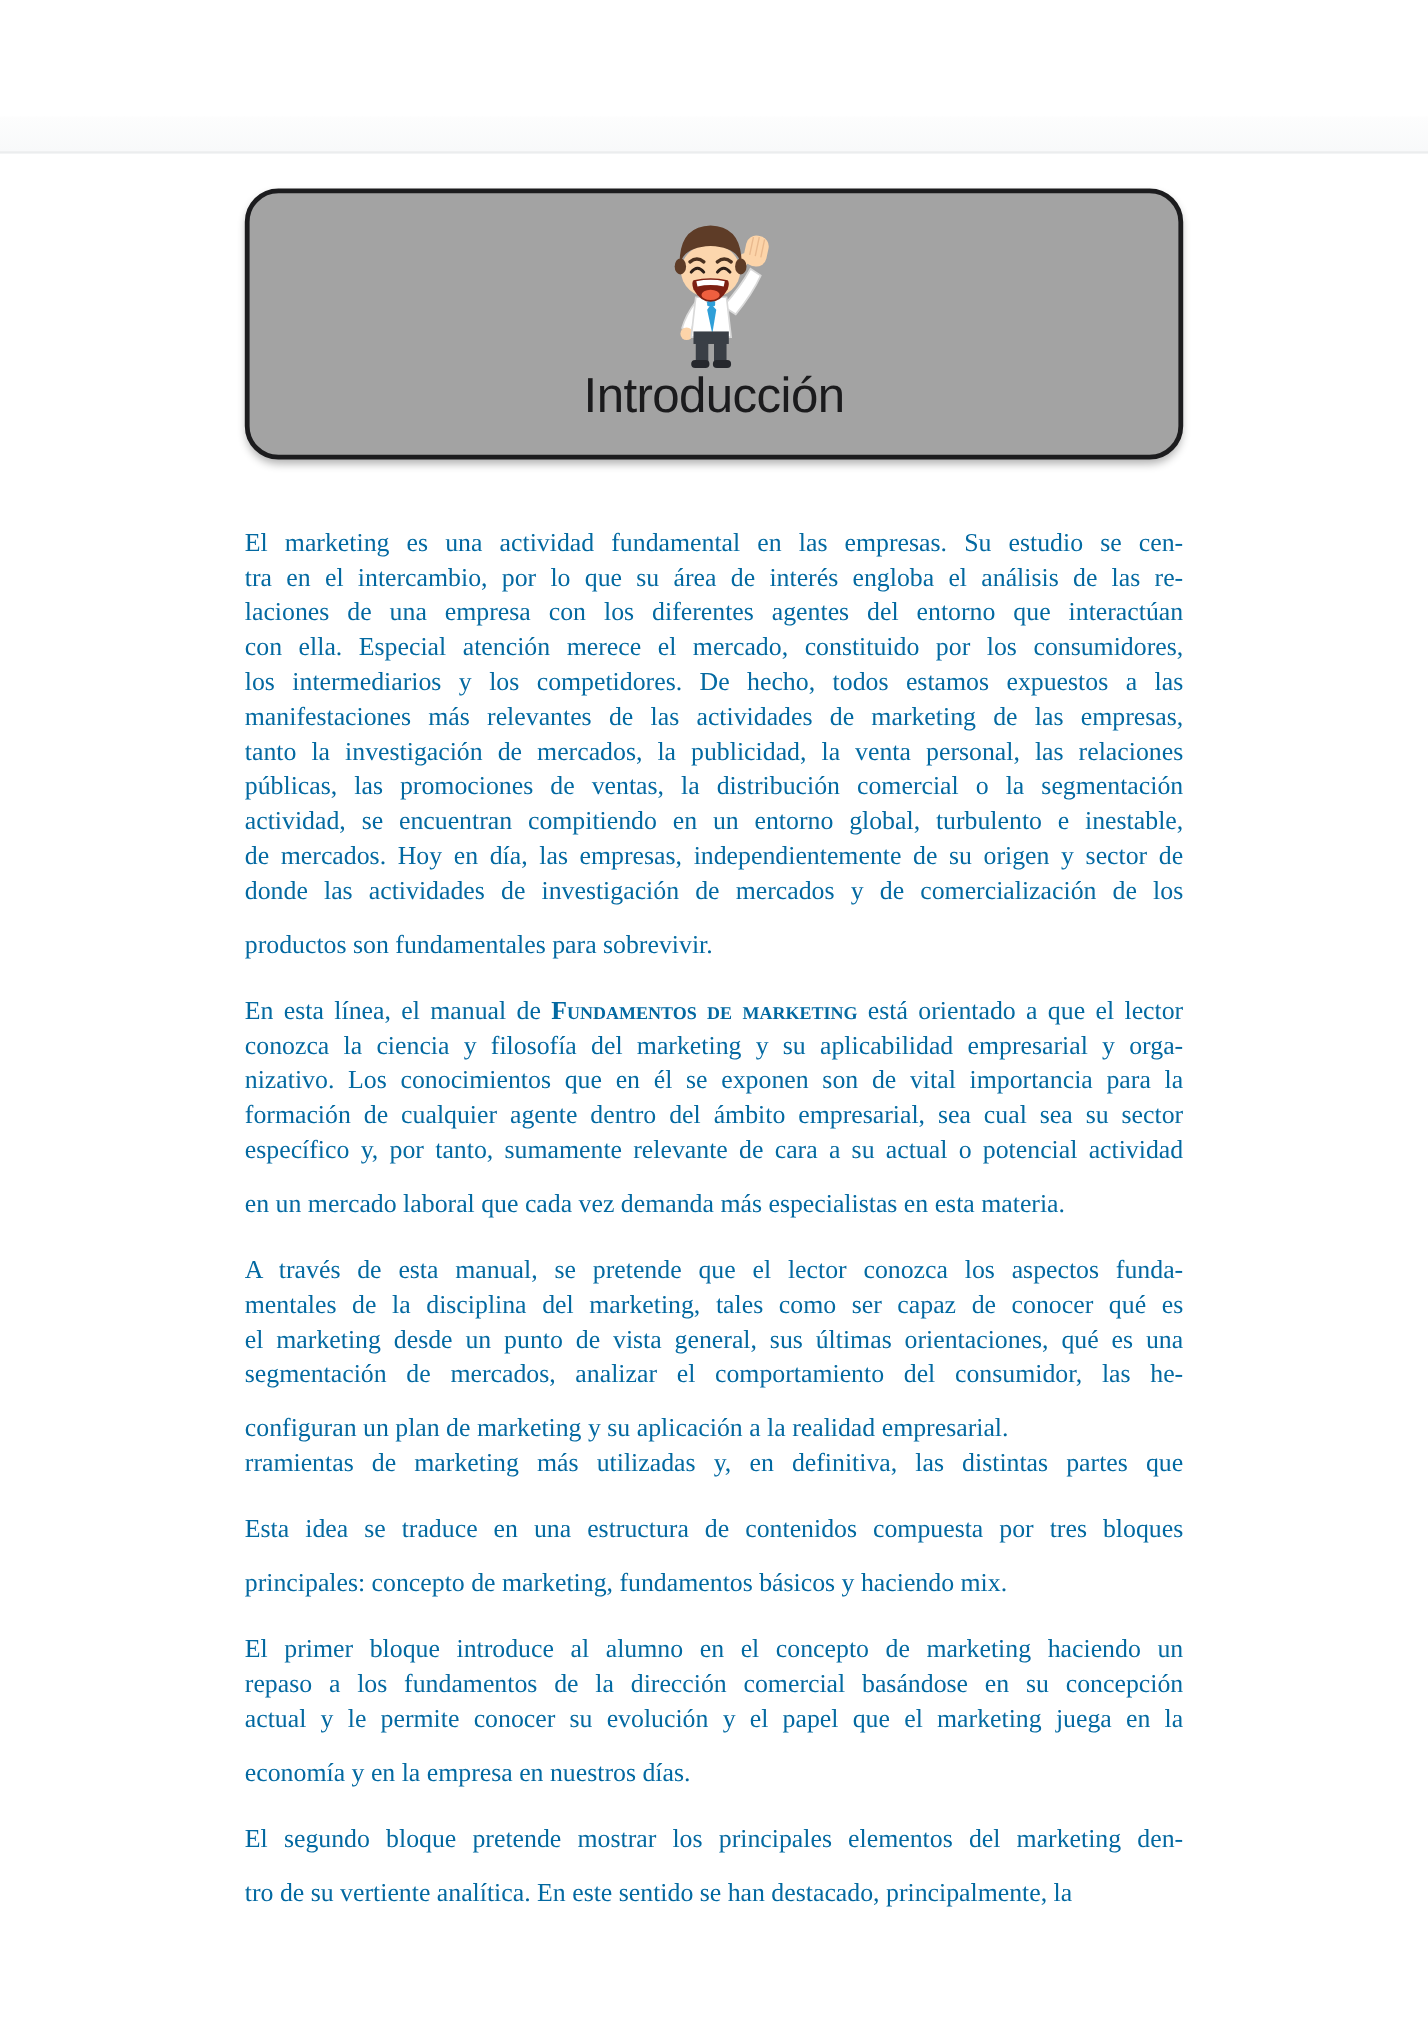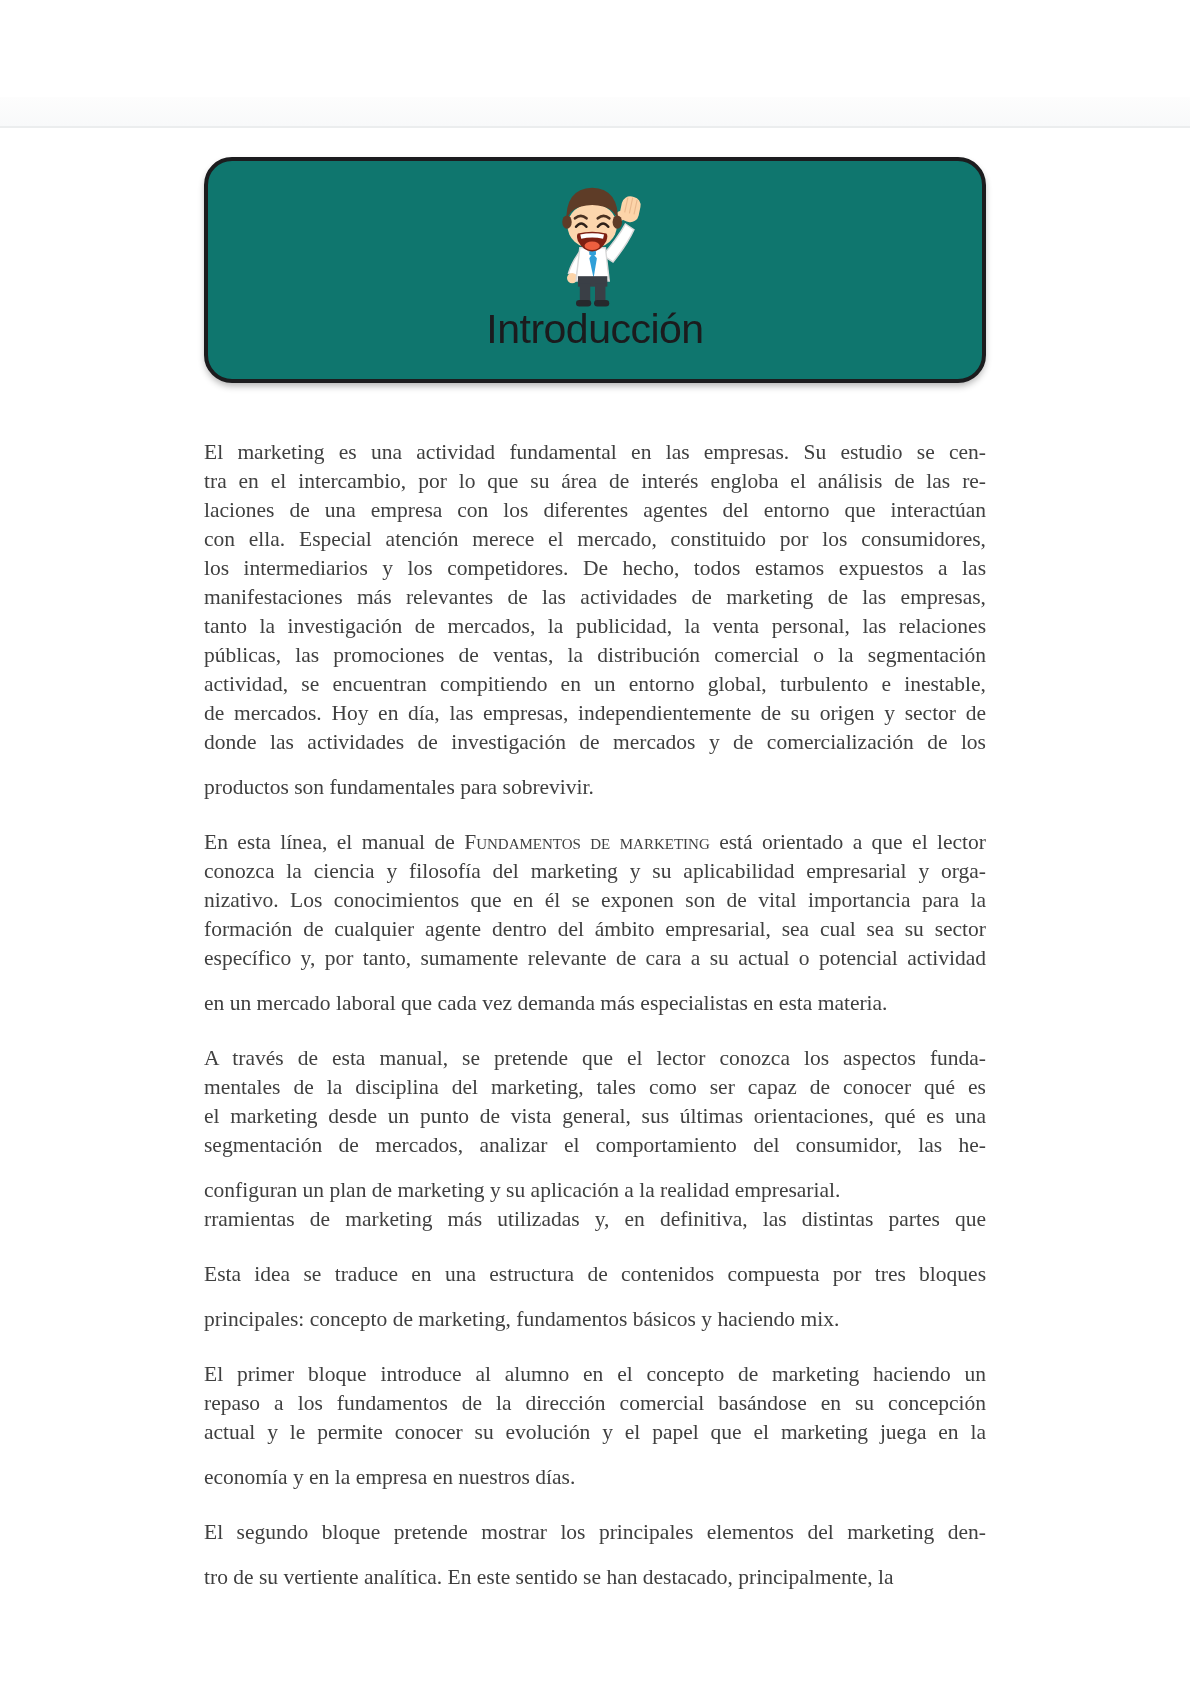--- a/index.html
+++ b/index.html
@@ -17,21 +17,21 @@
     width: 1190px; height: 29px;
     background: linear-gradient(#fdfdfd, #f8f9fa);
     border-bottom: 2px solid #ebedee;
   }
 
   
   .title-box {
     position: absolute; left: 204px; top: 157px;
     width: 782px; height: 226px;
     box-sizing: border-box;
-    background: #0f766e;
+    background: #a3a3a3;
     border: 4px solid #1c1c1e;
     border-radius: 28px;
     box-shadow: 0 4px 7px -1px rgba(0,0,0,0.30);
   }
   .cartoon {
     position: absolute; top: 14px; left: 50%;
     transform: translateX(-50%);
   }
   .box-title {
     position: absolute; bottom: 26px; left: 0;
@@ -40,26 +40,26 @@
     font-size: 41px; font-weight: 400;
     letter-spacing: -0.5px;
     color: #1b1b1d;
   }
 
   
   .text-block {
     position: absolute; left: 204px; top: 438px;
     width: 782px;
     font-size: 21.5px; line-height: 29px;
-    color: #404040;
+    color: #0369a1;
   }
   .para { margin: 0 0 26px 0; }
   .line { text-align: justify; text-align-last: justify; }
   .line.last { text-align-last: left; margin-top: 16px; }
-  .sc { font-variant: small-caps; }
+  .sc { font-variant: small-caps; font-weight: bold; }
   .i  { }
 </style>
 </head>
 <body>
 
 <div class="page-separator"></div>
 
 <div class="title-box">
   <svg class="cartoon" width="114" height="134" viewBox="0 0 120 140" xmlns="http://www.w3.org/2000/svg">
 

